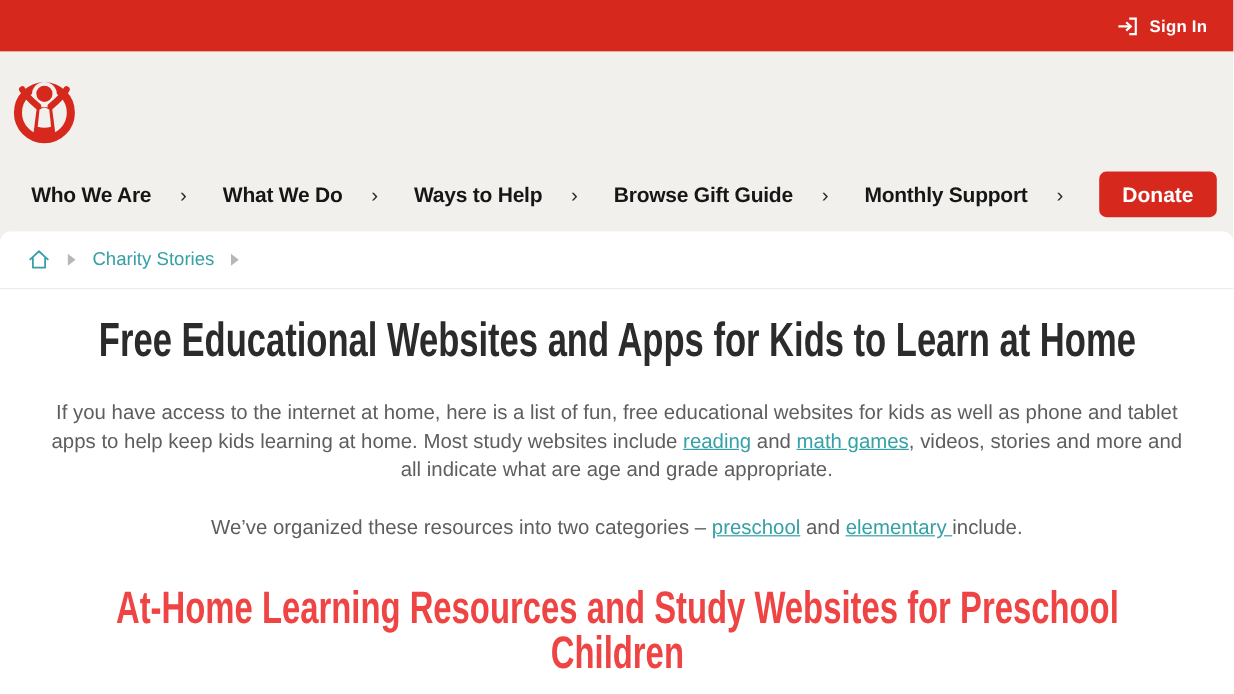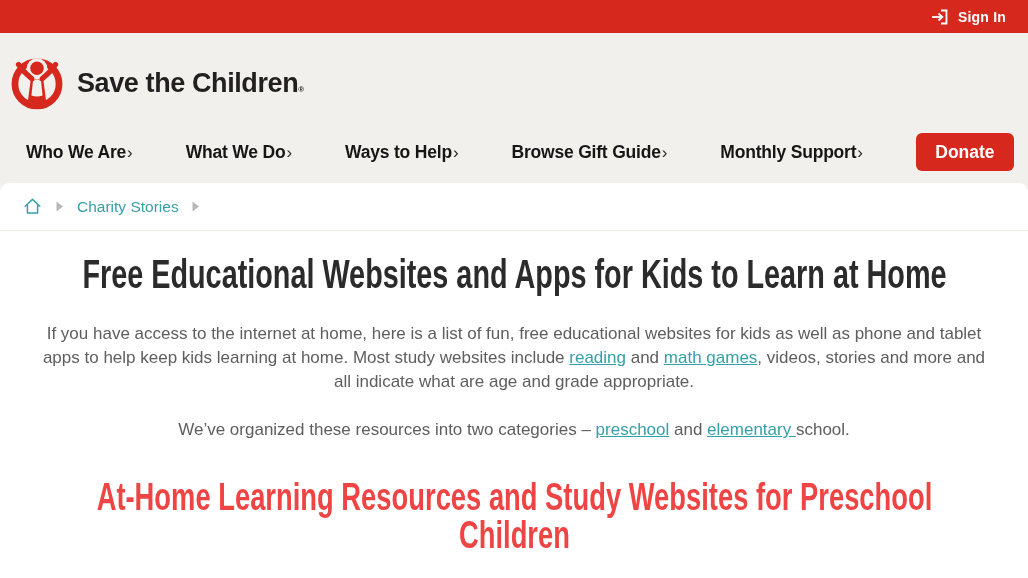--- a/index.html
+++ b/index.html
@@ -1,20 +1,20 @@
 <!DOCTYPE html>
 <html><head>
 <meta charset="utf-8">
 <style>
   * { margin:0; padding:0; box-sizing:border-box; }
   html,body { width:1028px; height:578px; overflow:hidden; background:#fff;
     font-family:"Liberation Sans", sans-serif; }
 
   
-  .topbar { height:33px; background:#d7281e; display:flex; align-items:center;
+  .topbar { height:43px; background:#d7281e; display:flex; align-items:center;
     justify-content:flex-end; padding-right:22px; }
   .signin { display:flex; align-items:center; gap:8px; color:#fff; cursor:pointer; }
   .signin .lbl { font-size:14px; font-weight:bold; letter-spacing:.2px; }
 
   
   .header { height:158px; background:#f2f0ec; position:relative; }
   .header-top { display:flex; justify-content:space-between; align-items:flex-start;
     padding:23px 8px 0 10px; height:97px; }
   .logo { display:flex; align-items:center; cursor:pointer; }
   .logo-text { font-size:27px; font-weight:bold; color:#231f20; margin-left:13px;
@@ -25,21 +25,21 @@
     border:1px solid #c9c6c1; border-radius:3px; display:flex; overflow:hidden; }
   .searchbox input { flex:1; border:none; outline:none; padding:0 14px; font-size:16px;
     color:#555; font-family:"Liberation Sans", sans-serif; background:transparent; }
   .searchbox input::placeholder { color:#6f6f6f; opacity:1; }
   .search-btn { width:42px; border:none; border-left:1px solid #d4d1cc; background:#fbfaf8;
     display:flex; align-items:center; justify-content:center; cursor:pointer; }
 
   
   .nav-row { display:flex; align-items:center; justify-content:space-between;
     padding:0 14px 0 26px; margin-top:2px; height:40px; }
-  .nav-item { display:flex; align-items:center; gap:1px; cursor:pointer; }
+  .nav-item { display:flex; align-items:center; gap:24px; cursor:pointer; }
   .nav-item .lbl { font-size:17.5px; font-weight:bold; color:#161616; letter-spacing:-0.2px; }
   .nav-item .chev { font-size:17px; color:#2a2a2a; font-weight:normal; padding-top:1px; }
   .donate-btn { background:#d7281e; color:#fff; font-weight:bold; font-size:17.5px;
     border:none; border-radius:6px; width:98px; height:38px; cursor:pointer;
     font-family:"Liberation Sans", sans-serif; }
 
   
   .card { position:relative; background:#fff; border-radius:9px 9px 0 0; margin-top:-8px;
     min-height:403px; }
 
@@ -87,21 +87,20 @@
         <svg width="54" height="54" viewBox="0 0 60 60">
           <circle cx="30" cy="31" r="24.5" fill="none" stroke="#d7281e" stroke-width="7.5"></circle>
           <circle cx="30" cy="14" r="11.5" fill="#f2f0ec"></circle>
           <path d="M23 26 L19 57 Q30 60 41 57 L37 26 Z" fill="#d7281e"></path>
           <path d="M25.5 28 Q30 25 34.5 28 L36.2 44 Q30 46 23.8 44 Z" fill="#f2f0ec"></path>
           <path d="M24 25 C18 20 12 14 9.5 9.5" stroke="#d7281e" stroke-width="6" stroke-linecap="round" fill="none"></path>
           <path d="M36 25 C42 20 48 14 50.5 9.5" stroke="#d7281e" stroke-width="6" stroke-linecap="round" fill="none"></path>
           <circle cx="30" cy="13.5" r="7.5" fill="#d7281e"></circle>
         </svg>
       </span>
-      <span class="logo-text"><span>Save the Children</span><span class="logo-reg">®</span></span>
     </div>
 
   </div>
 
   <div class="nav-row">
     <div class="nav-item">
       <span class="lbl">Who We Are</span>
       <span class="chev">›</span>
     </div>
     <div class="nav-item">
@@ -147,21 +146,21 @@
   </div>
 
   <div class="content">
 
     <h1 class="page-title">
       <span class="condensed">Free Educational Websites and Apps for Kids to Learn at Home</span>
     </h1>
 
     <p class="body-p"><span>If you have access to the internet at home, here is a list of fun, free educational websites for kids as well as phone and tablet apps to help keep kids learning at home. Most study websites include </span><a class="teal-link">reading</a><span> and </span><a class="teal-link">math games</a><span>, videos, stories and more and all indicate what are age and grade appropriate.</span></p>
 
-    <p class="body-p2"><span>We’ve organized these resources into two categories – </span><a class="teal-link">preschool</a><span> and </span><a class="teal-link">elementary </a><span>school.</span></p>
+    <p class="body-p2"><span>We’ve organized these resources into two categories – </span><a class="teal-link">preschool</a><span> and </span><a class="teal-link">elementary </a><span>include.</span></p>
 
     <h2 class="section-title">
       <span class="condensed">
         <span>At-Home Learning Resources and Study Websites for Preschool</span>
         <span>Children</span>
       </span>
     </h2>
 
   </div>
 </div>

